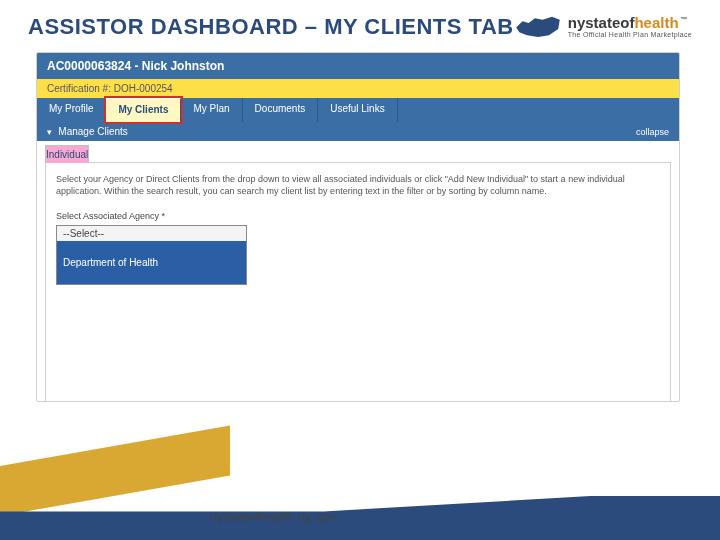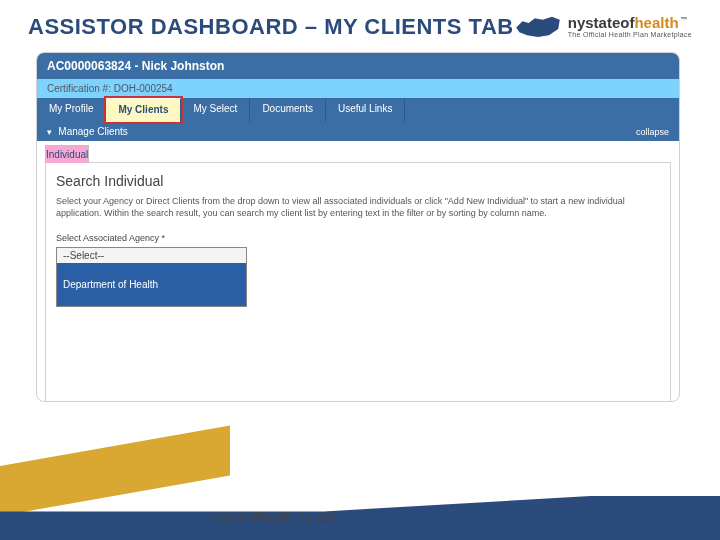--- a/index.html
+++ b/index.html
@@ -45,36 +45,36 @@
   .tm {
     font-size: 7px;
     color: #555;
     position: relative;
     top: -6px;
     left: 2px;
   }
   .screenshot {
     margin: 0 36px;
     border: 1px solid #d0d0d0;
-    border-radius: 8px;
+    border-radius: 2px;
     width: 644px;
     height: 350px;
     background: #fff;
     overflow: hidden;
     position: relative;
   }
   .acct-bar {
     background: #3b6ea5;
     color: #fff;
     font-size: 12px;
     padding: 6px 10px;
     font-weight: bold;
   }
   .cert-bar {
-    background: #7dd3fc;
+    background: #fde047;
     color: #556;
     font-size: 10px;
     padding: 4px 10px;
   }
   .nav-tabs {
     background: #3b6ea5;
     display: flex;
     height: 24px;
     align-items: stretch;
     font-size: 10px;
@@ -213,34 +213,33 @@
 
 <div class="screenshot">
   <div class="acct-bar">AC0000063824 - Nick Johnston</div>
   <div class="cert-bar">
     <span>Certification #:</span>
     <span>DOH-000254</span>
   </div>
   <div class="nav-tabs">
     <div class="nav-tab">My Profile</div>
     <div class="nav-tab active">My Clients</div>
-    <div class="nav-tab">My Select</div>
+    <div class="nav-tab">My Plan</div>
     <div class="nav-tab">Documents</div>
     <div class="nav-tab">Useful Links</div>
   </div>
   <div class="manage-bar">
     <span>
       <span class="chevron">▾</span>
       <span>Manage Clients</span>
     </span>
     <span class="collapse-link">collapse</span>
   </div>
   <div class="sub-tab">Individual</div>
   <div class="panel">
-    <div class="panel-heading">Search Individual</div>
     <div class="panel-desc">Select your Agency or Direct Clients from the drop down to view all associated individuals or click "Add New Individual" to start a new individual application. Within the search result, you can search my client list by entering text in the filter or by sorting by column name.</div>
     <div class="field-label">Select Associated Agency *</div>
     <div class="dropdown">
       <div class="dropdown-selected">--Select--</div>
       <div class="dropdown-option">Department of Health</div>
     </div>
   </div>
 </div>
 
 <div class="footer-gold"></div>

